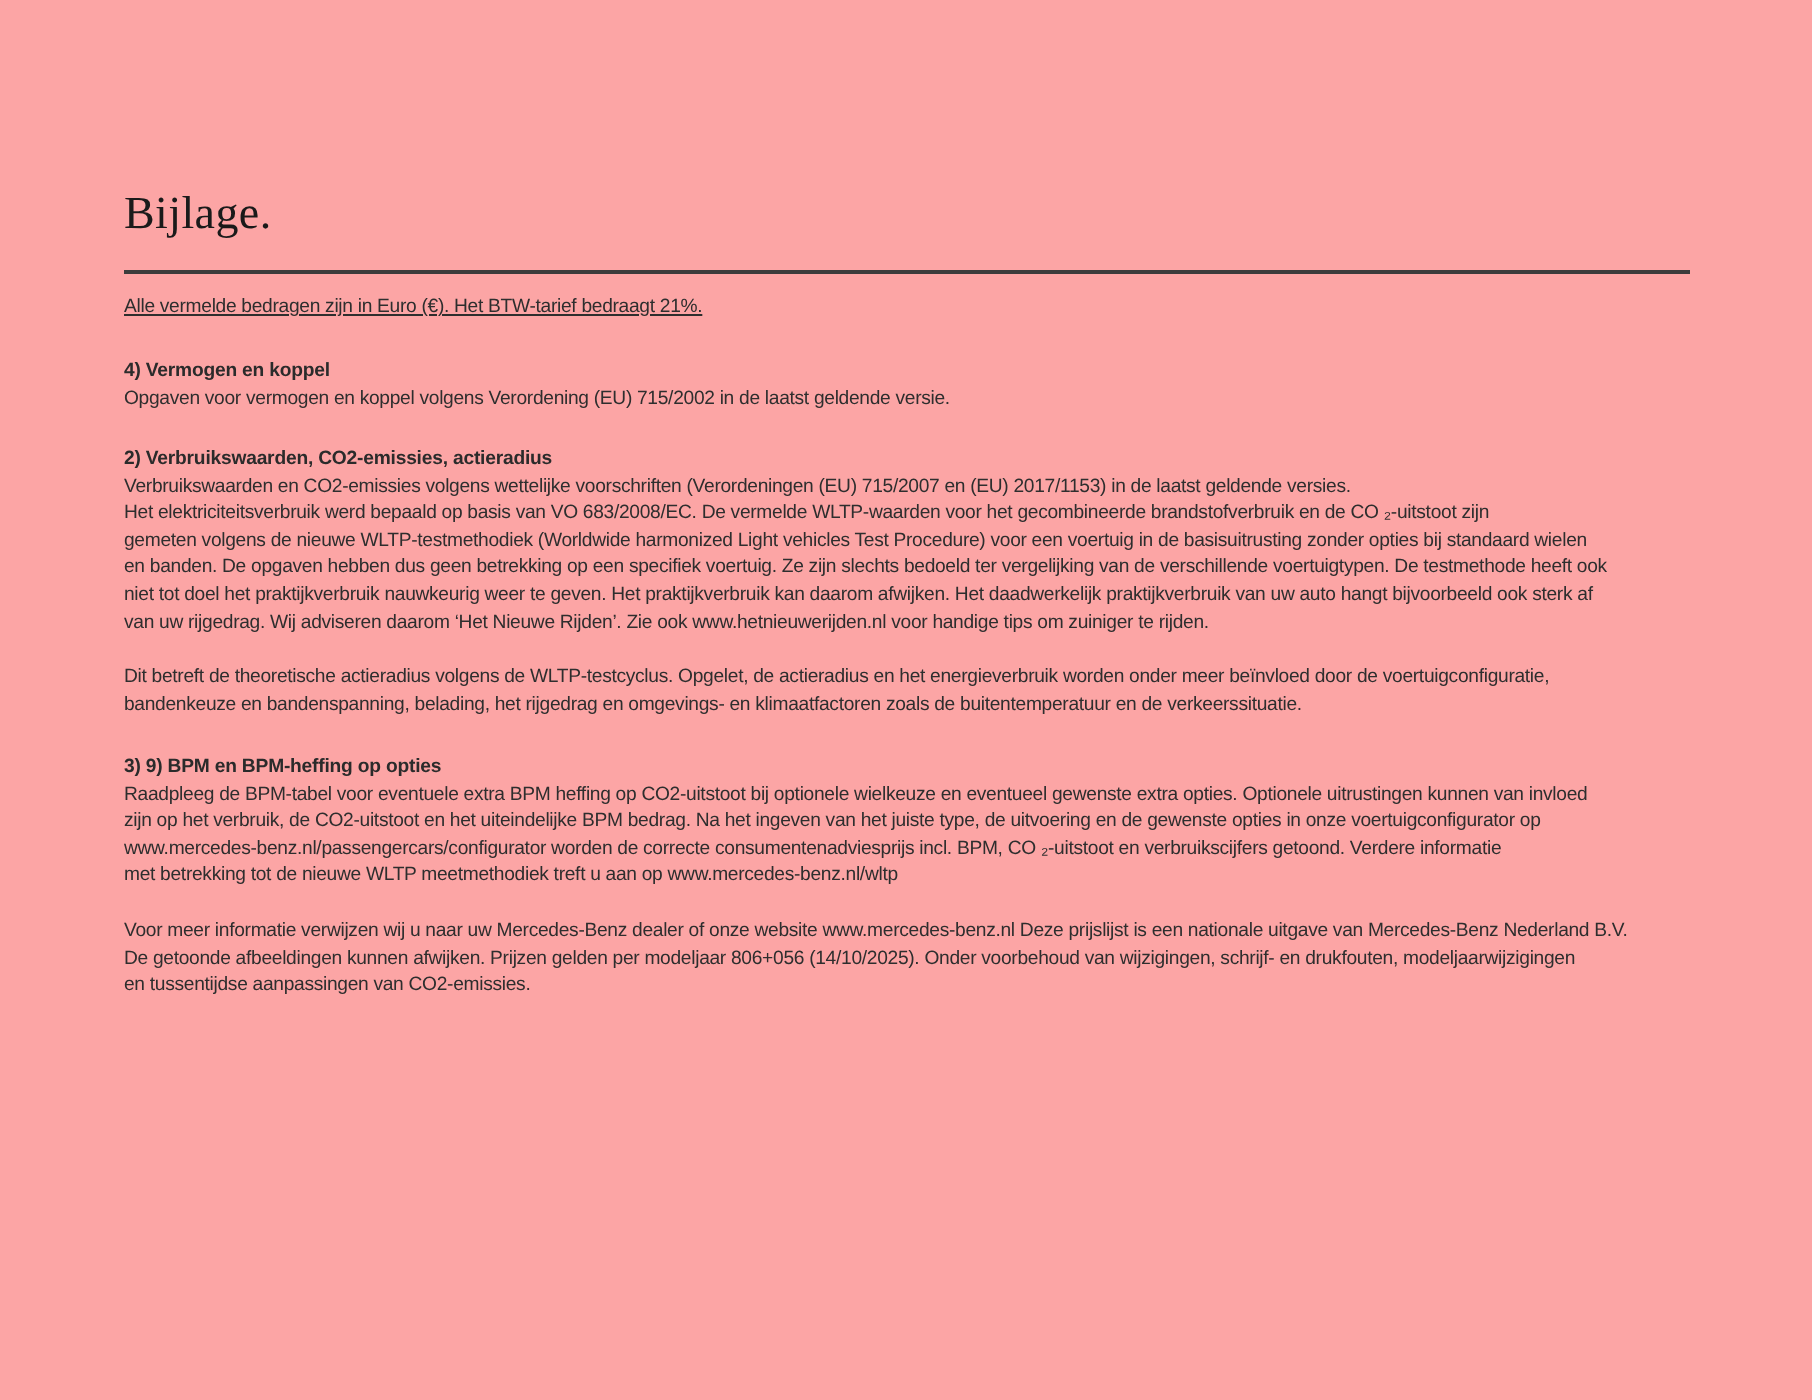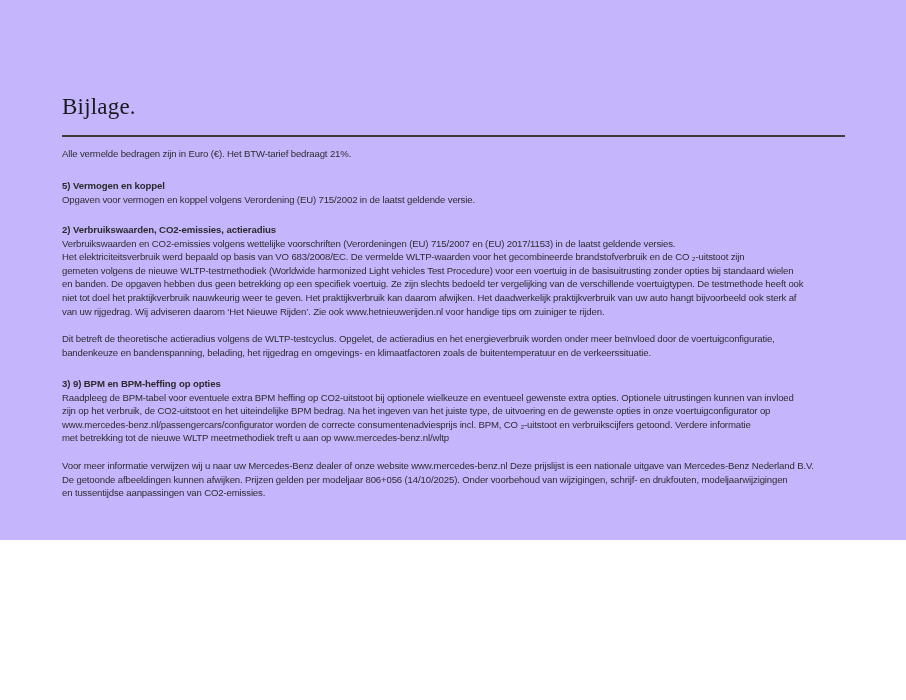--- a/index.html
+++ b/index.html
@@ -3,22 +3,22 @@
 <meta charset="utf-8">
 <style>
   html, body {
     margin: 0;
     padding: 0;
     background: #ffffff;
   }
   .sheet {
     position: relative;
     width: 906px;
-    height: 540px;
-    background: #c4b5fd;
+    height: 700px;
+    background: #fca5a5;
     overflow: hidden;
     font-family: "Liberation Sans", sans-serif;
     color: #2e2e2e;
   }
   .title {
     position: absolute;
     left: 62px;
     top: 94px;
     margin: 0;
     font-family: "Liberation Serif", "DejaVu Serif", serif;
@@ -53,39 +53,39 @@
     margin: 0;
     font-size: 9.6px;
     line-height: 13.6px;
     letter-spacing: -0.15px;
     white-space: pre-line;
     color: #2e2e2e;
   }
   .para + .para {
     margin-top: 14px;
   }
-  .pos-intro  { top: 147px; }
+  .pos-intro  { top: 147px; text-decoration: underline; }
   .pos-sec1   { top: 179px; }
   .pos-sec2   { top: 223px; }
   .pos-sec3   { top: 377px; }
   .pos-footer { top: 459px; }
 </style>
 </head>
 <body>
 
 <div class="sheet">
 
   <h1 class="title">Bijlage.</h1>
 
   <div class="rule"></div>
 
   <p class="para block pos-intro">Alle vermelde bedragen zijn in Euro (€). Het BTW-tarief bedraagt 21%.</p>
 
   <section class="block pos-sec1">
-    <h2>5) Vermogen en koppel</h2>
+    <h2>4) Vermogen en koppel</h2>
     <p class="para">Opgaven voor vermogen en koppel volgens Verordening (EU) 715/2002 in de laatst geldende versie.</p>
   </section>
 
   <section class="block pos-sec2">
     <h2>2) Verbruikswaarden, CO2-emissies, actieradius</h2>
     <p class="para">Verbruikswaarden en CO2-emissies volgens wettelijke voorschriften (Verordeningen (EU) 715/2007 en (EU) 2017/1153) in de laatst geldende versies.
 Het elektriciteitsverbruik werd bepaald op basis van VO 683/2008/EC. De vermelde WLTP-waarden voor het gecombineerde brandstofverbruik en de CO ₂-uitstoot zijn
 gemeten volgens de nieuwe WLTP-testmethodiek (Worldwide harmonized Light vehicles Test Procedure) voor een voertuig in de basisuitrusting zonder opties bij standaard wielen
 en banden. De opgaven hebben dus geen betrekking op een specifiek voertuig. Ze zijn slechts bedoeld ter vergelijking van de verschillende voertuigtypen. De testmethode heeft ook
 niet tot doel het praktijkverbruik nauwkeurig weer te geven. Het praktijkverbruik kan daarom afwijken. Het daadwerkelijk praktijkverbruik van uw auto hangt bijvoorbeeld ook sterk af

